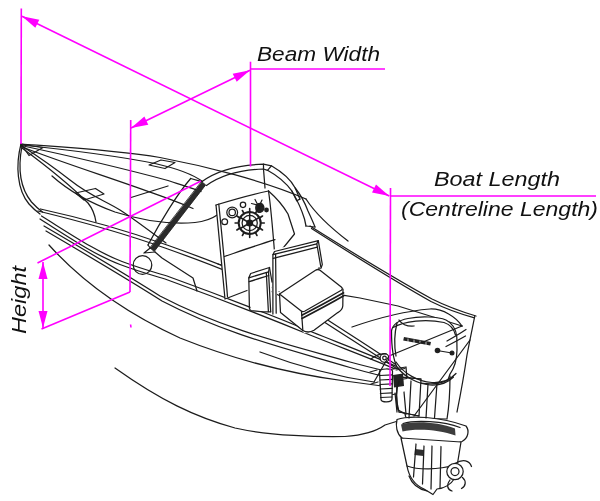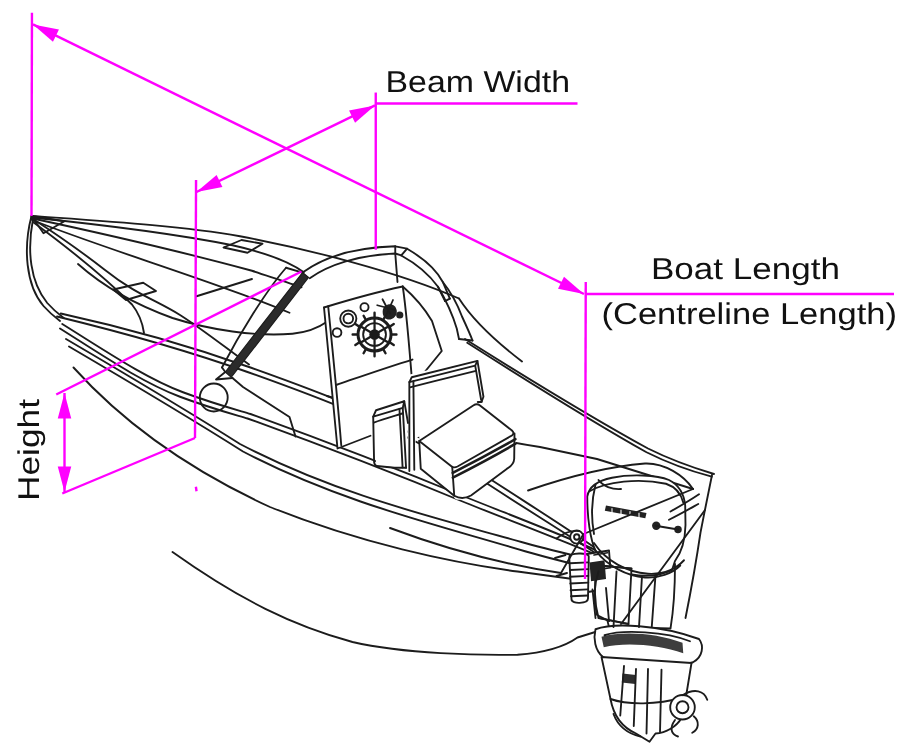--- a/index.html
+++ b/index.html
@@ -1,16 +1,16 @@
 <!DOCTYPE html>
 <html><head>
 <meta charset="utf-8">
 <style>
   html,body{margin:0;padding:0;background:#ffffff;}
-  .wrap{width:600px;height:501px;position:relative;overflow:hidden;}
+  .wrap{width:600px;height:501px;position:relative;overflow:hidden;font-style:italic;}
   svg{position:absolute;left:0;top:0;}
   text{font-family:"Liberation Sans",sans-serif;fill:#111;}
 </style>
 </head>
 <body>
 <div class="wrap">
 <svg width="600" height="501" viewBox="0 0 600 501">
 <g fill="none" stroke="#1c1c1c" stroke-width="1.25" stroke-linecap="round" stroke-linejoin="round">
 
   <path d="M21,144 L43,147.5 L29,155.5 Z"></path>

